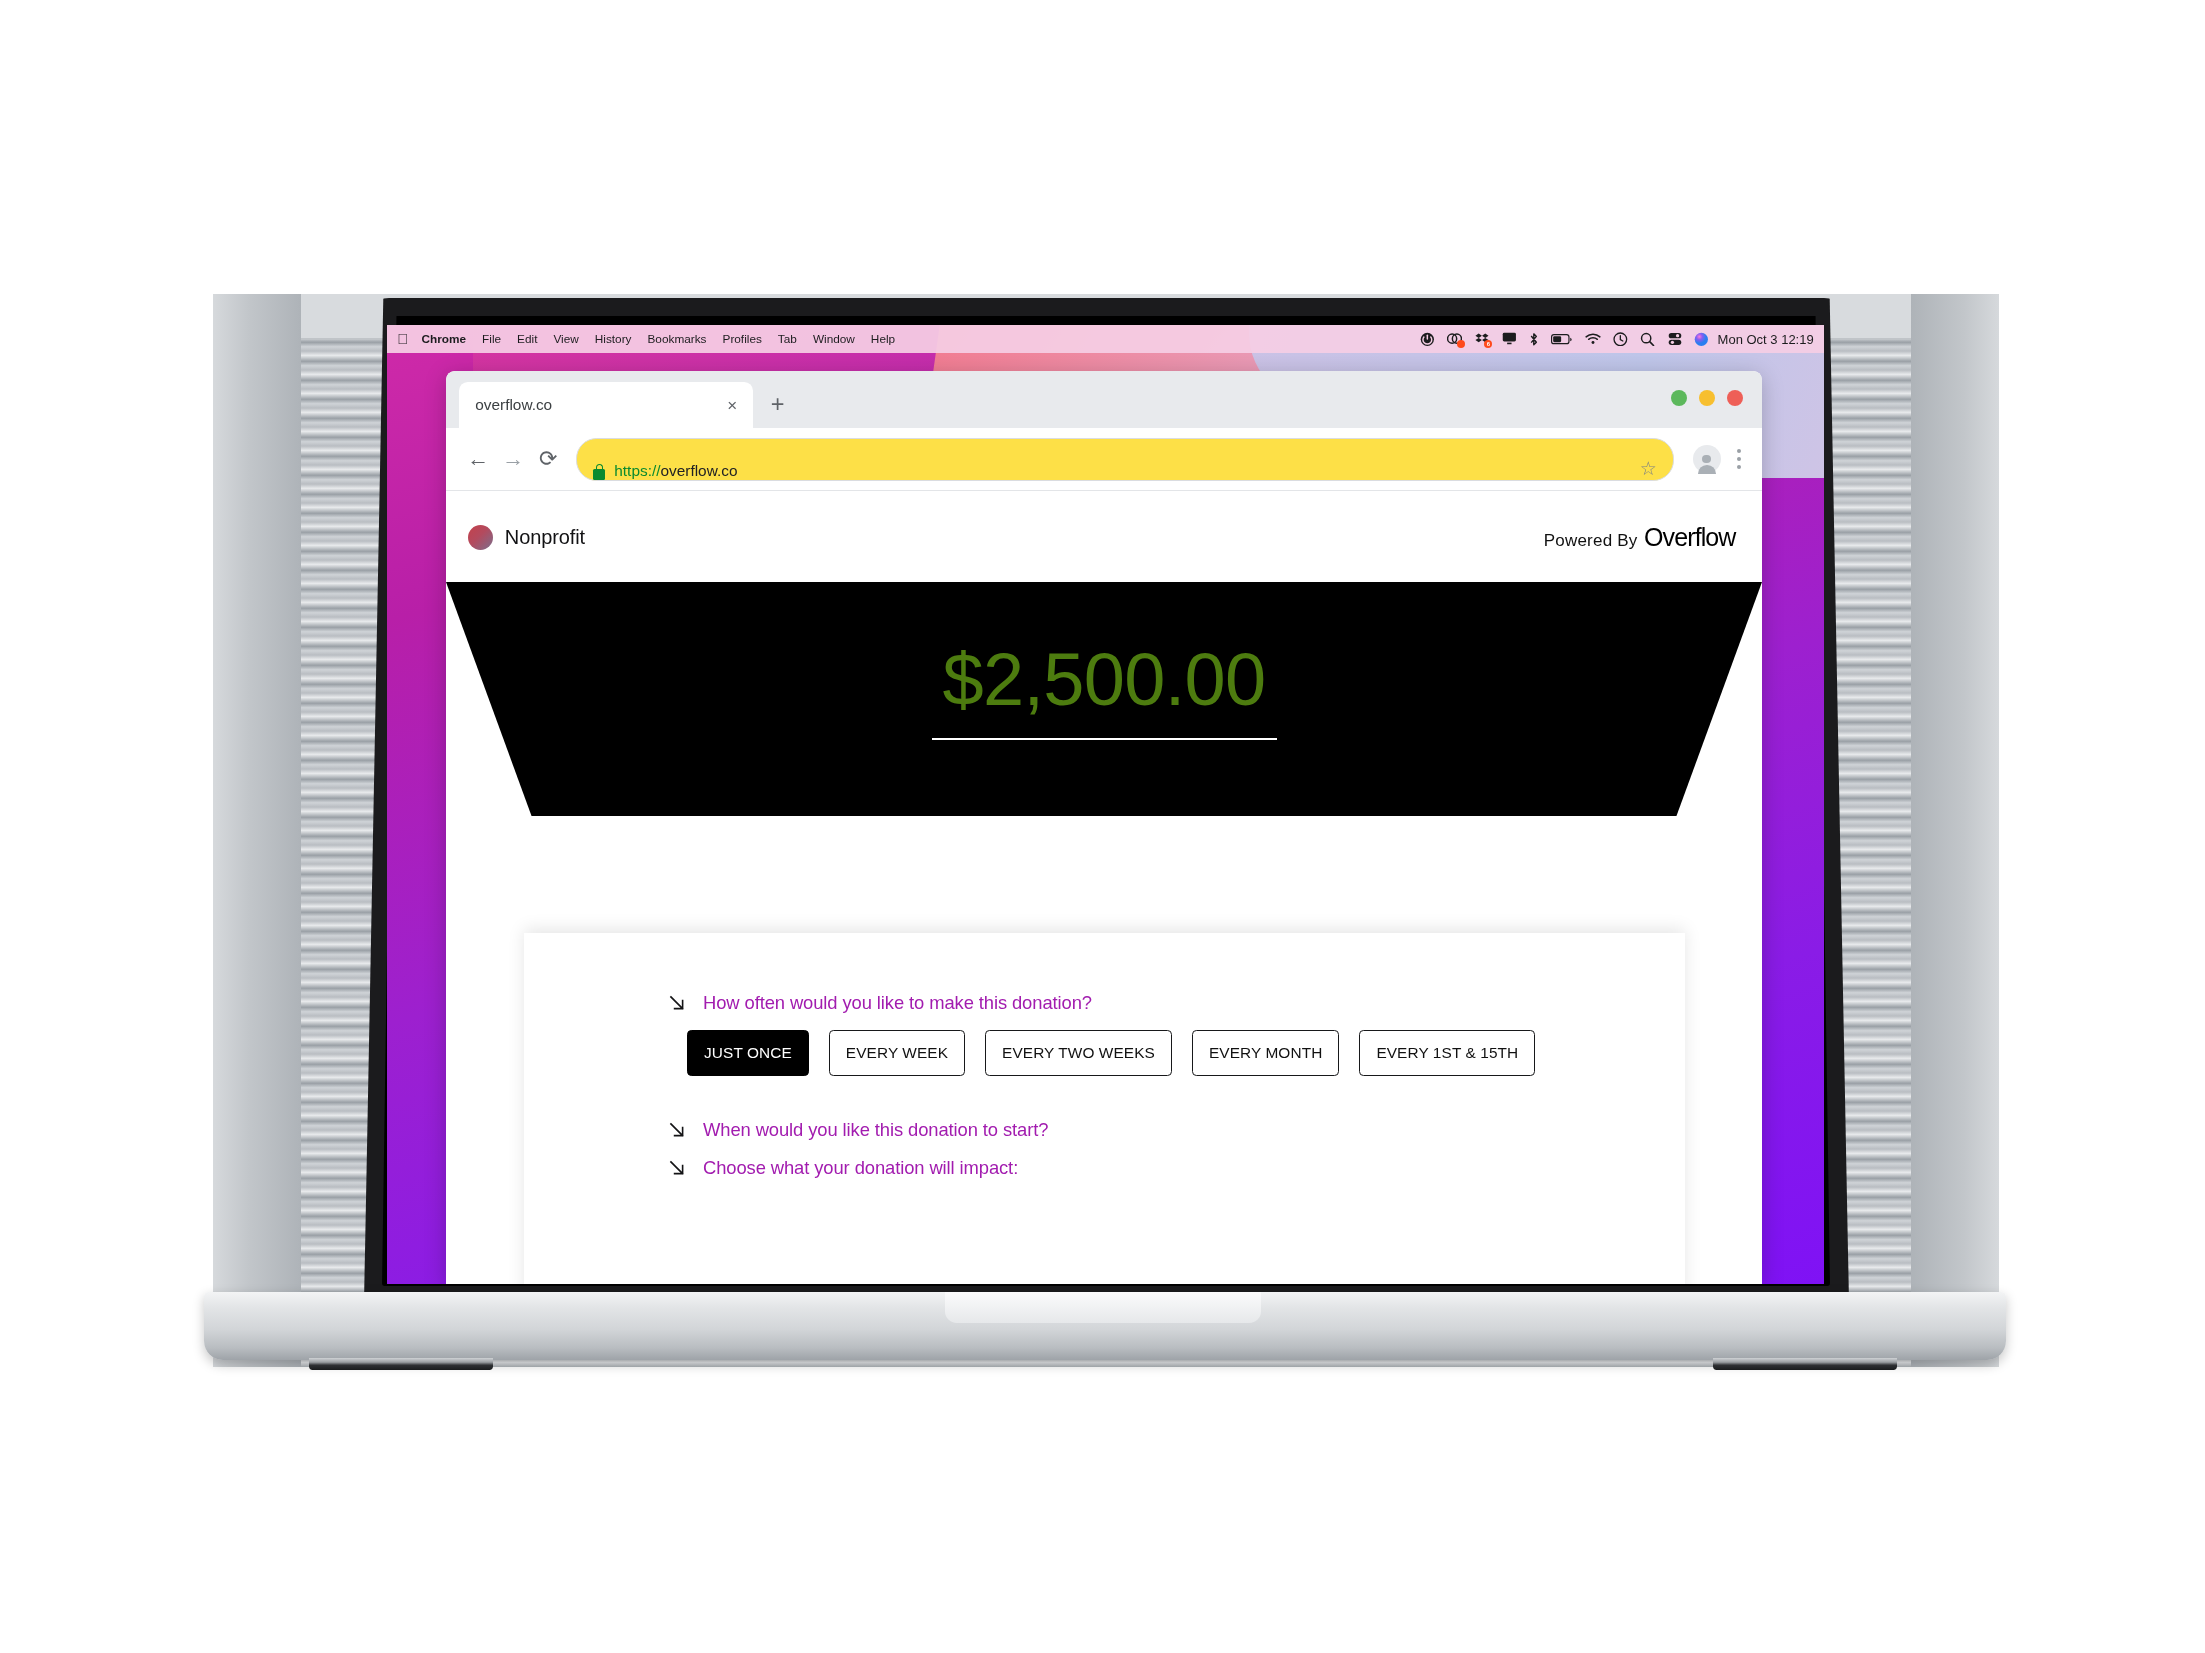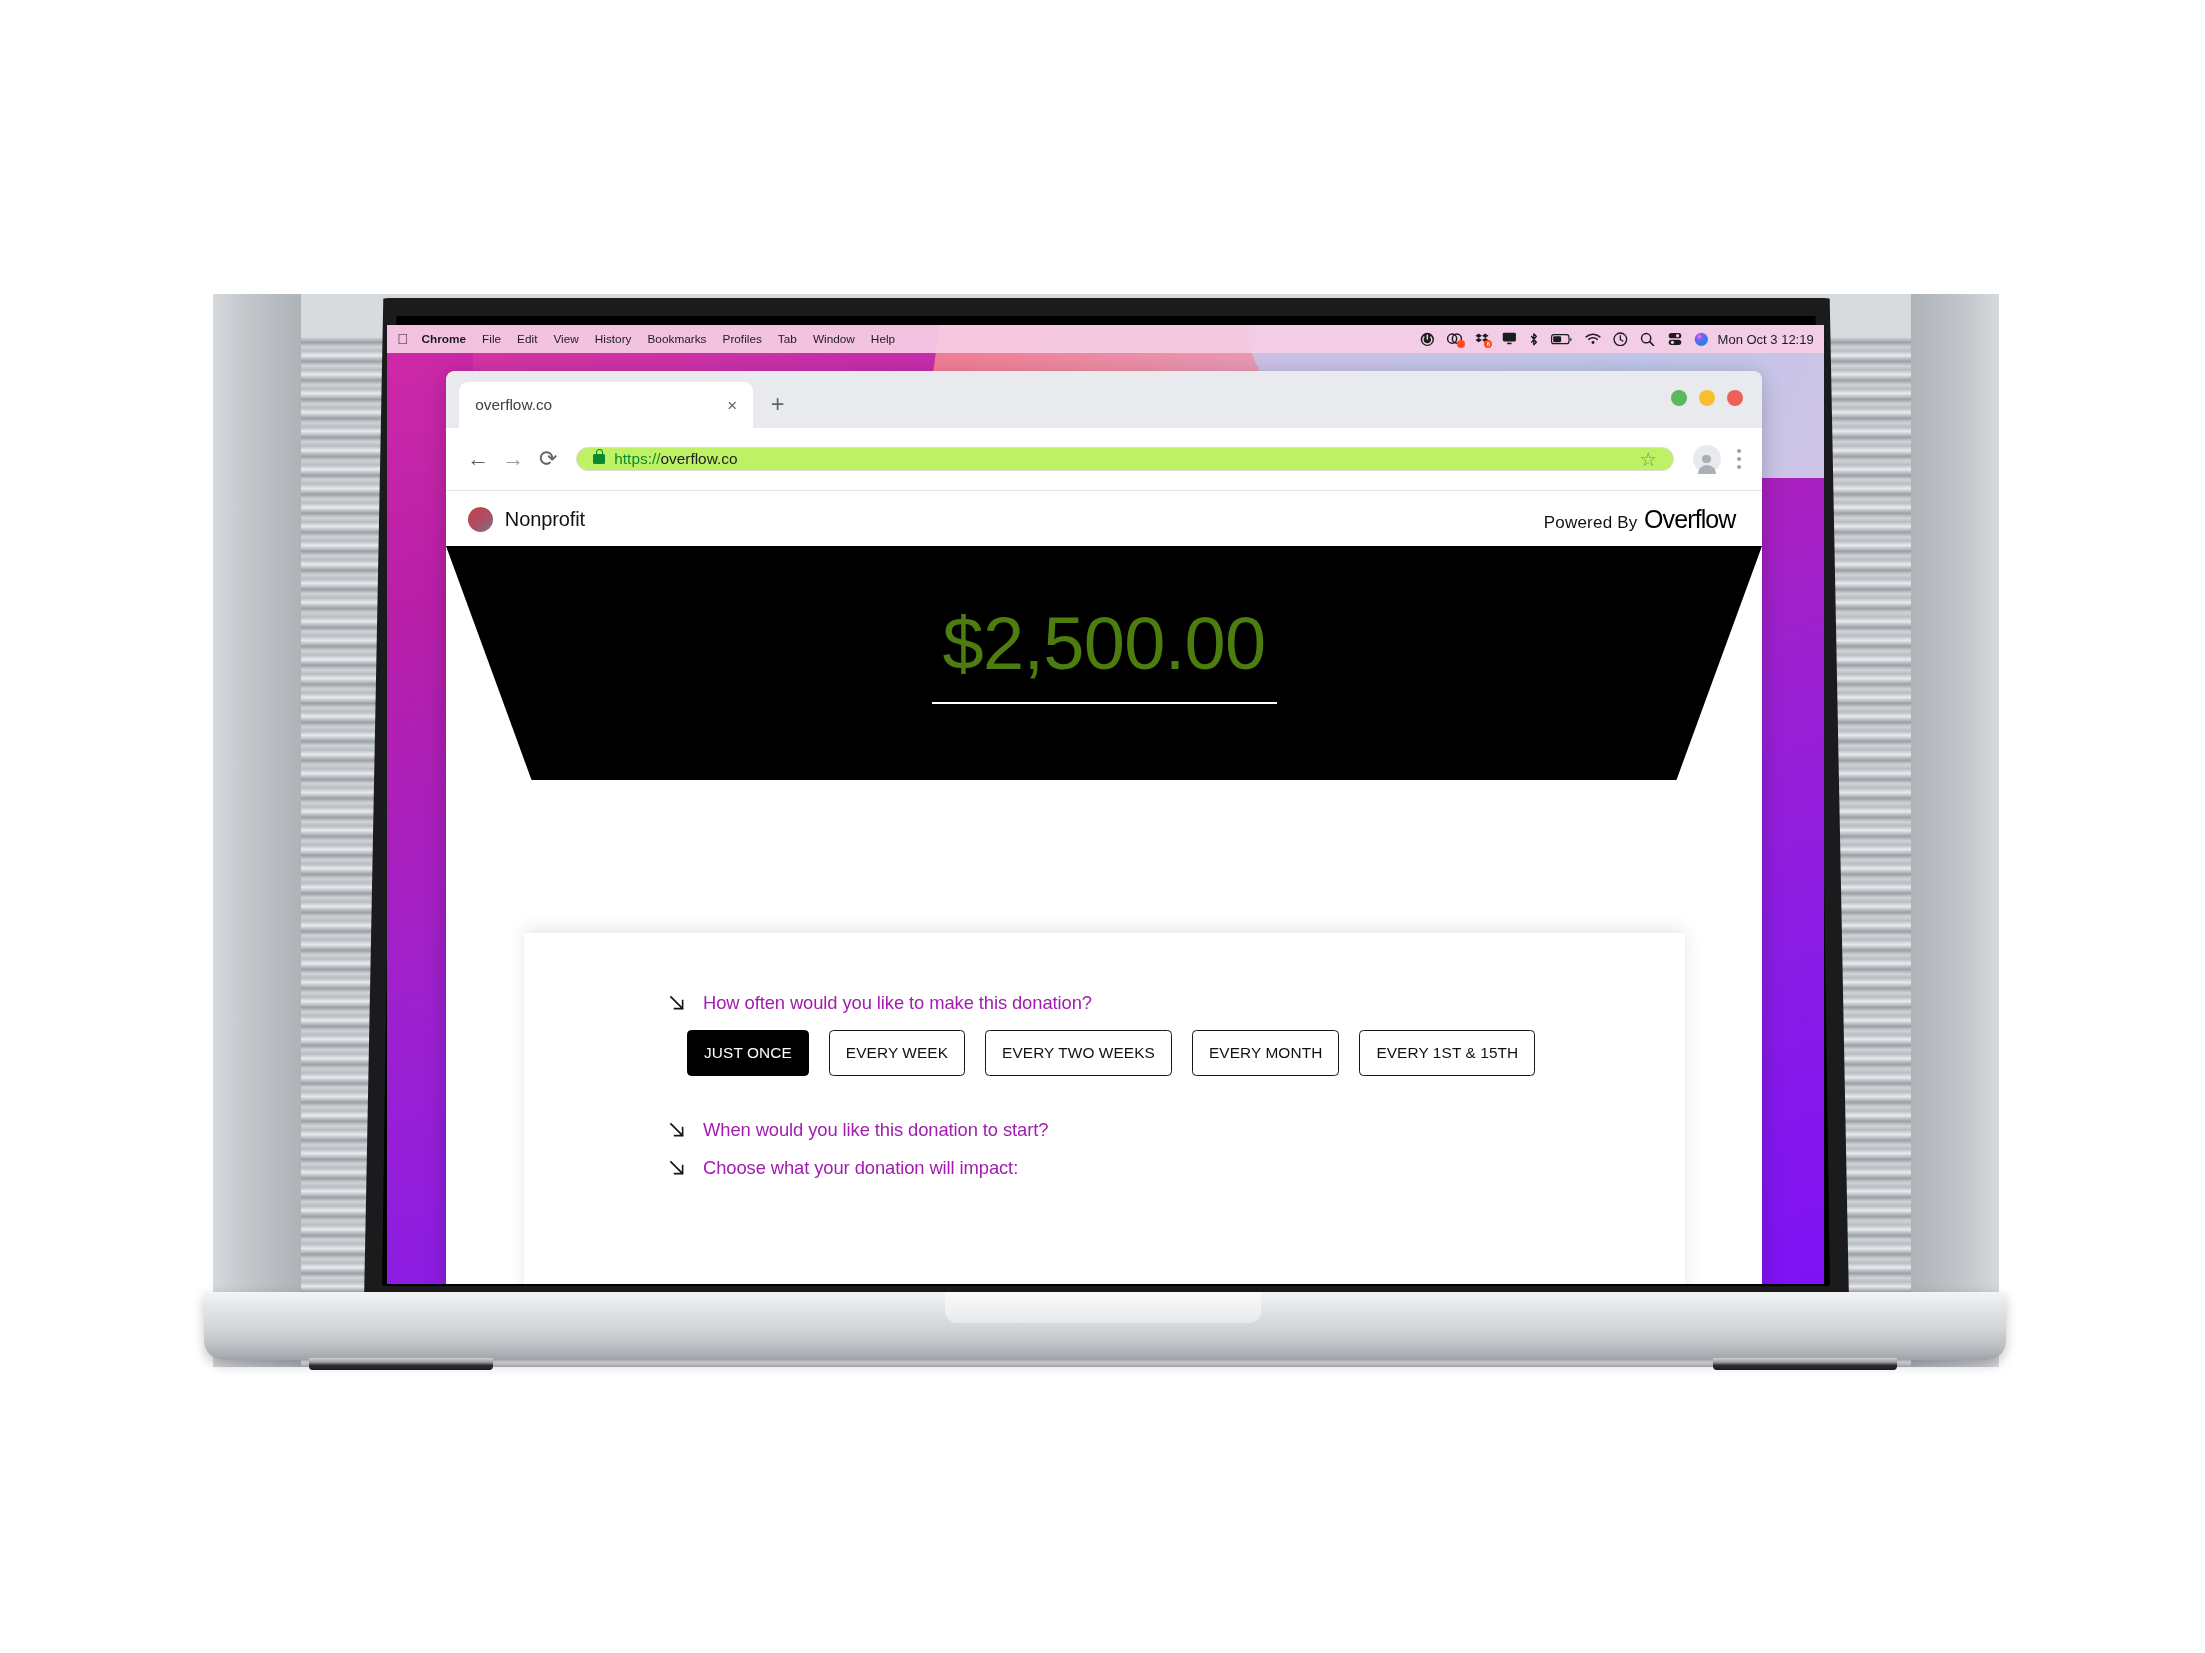--- a/index.html
+++ b/index.html
@@ -257,29 +257,29 @@
     width: 35px; height: 35px;
     display: flex; align-items: center; justify-content: center;
     color: #9aa0a6;
     font-size: 22px;
     cursor: pointer;
     flex: 0 0 auto;
   }
   .navbtn.enabled { color: #5f6368; }
   #omnibox {
     flex: 1;
-    height: 24px;
+    height: 43px;
     margin: 0 10.3px;
     border: 1.5px solid #dadce0;
     border-radius: 20.6px;
     display: flex;
-    align-items: center;
+    align-items: flex-end;
     padding: 0 16px;
     box-sizing: border-box;
-    background: #bef264;
+    background: #fde047;
   }
   #lock {
     width: 12.5px; height: 10.3px;
     background: #0a8a2f;
     border-radius: 1.5px;
     position: relative;
     margin-right: 8.8px;
     flex: 0 0 auto;
   }
   #lock::before {
@@ -341,21 +341,21 @@
   #page {
     position: absolute;
     left: 0;
     top: 121px;
     width: 100%;
     height: 792px;
     background: #fff;
     overflow: hidden;
   }
   #site-header {
-    height: 54px;
+    height: 90px;
     display: flex;
     align-items: center;
     justify-content: space-between;
     padding: 0 26.5px 0 22px;
     box-sizing: border-box;
     border-radius: 27px;
   }
   #brand { display: flex; align-items: center; gap: 11.8px; }
   #brand-mark {
     width: 25px; height: 25px;

